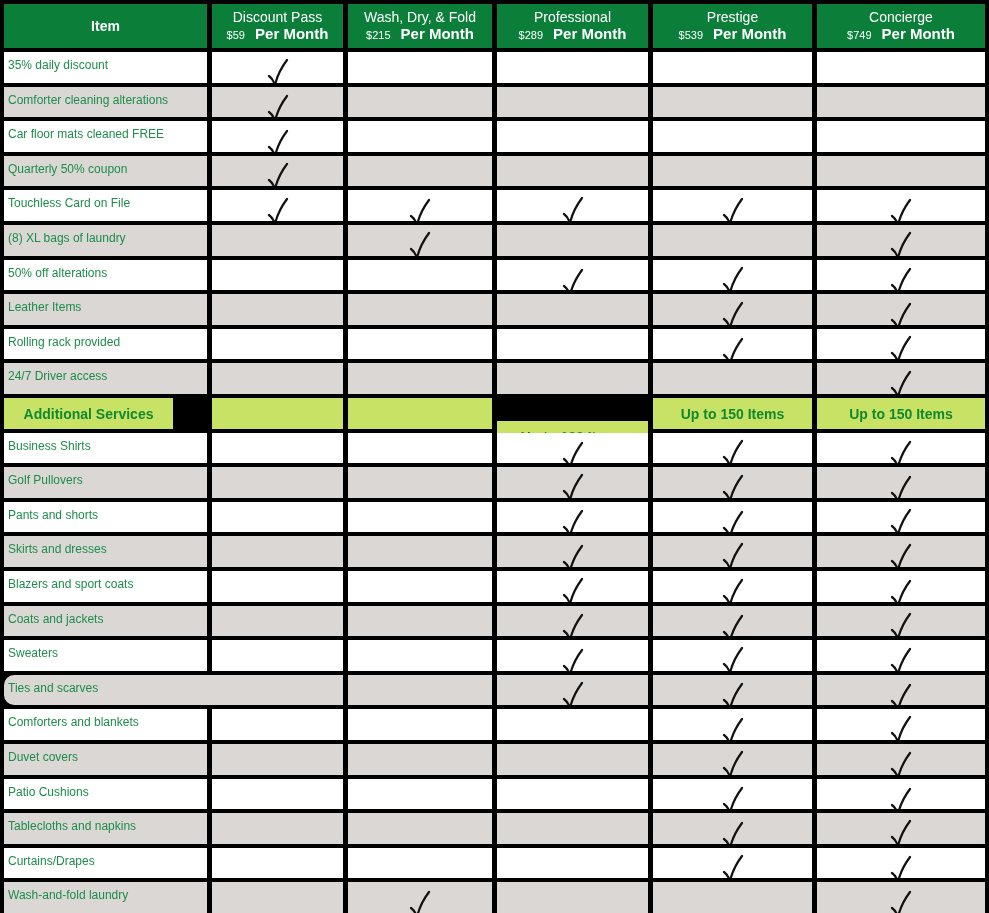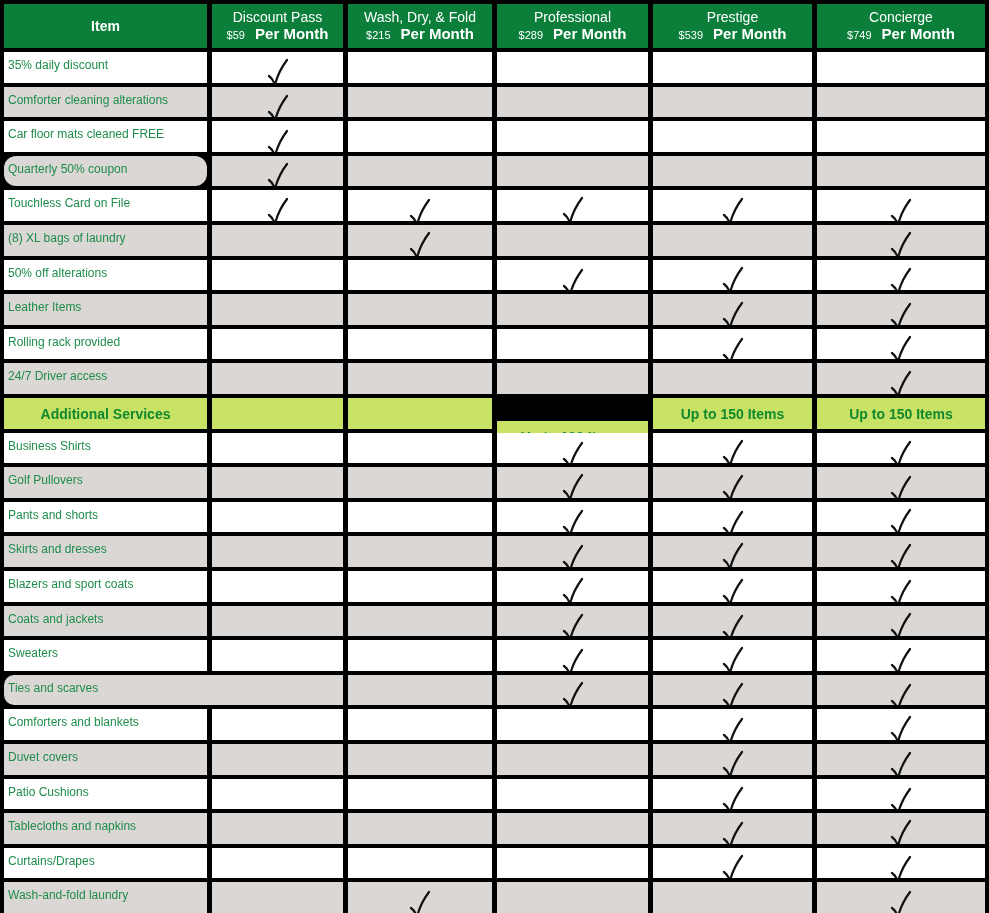--- a/index.html
+++ b/index.html
@@ -73,21 +73,21 @@
     </div>
     <div class="cell chk w" style="left: 212px; width: 131px; top: 121px; height: 31px;">
       <svg viewBox="0 0 24 30" style="top:8px">
         <path d="M3 18 Q7 21 9 27 Q12 14 21 2" fill="none" stroke="#111" stroke-width="2.2" stroke-linecap="round" stroke-linejoin="round"></path>
       </svg>
     </div>
     <div class="cell chk w" style="left: 348px; width: 144px; top: 121px; height: 31px;"></div>
     <div class="cell chk w" style="left: 497px; width: 151px; top: 121px; height: 31px;"></div>
     <div class="cell chk w" style="left: 653px; width: 159px; top: 121px; height: 31px;"></div>
     <div class="cell chk w" style="left: 817px; width: 168px; top: 121px; height: 31px;"></div>
-    <div class="cell lbl g" style="left: 4px; width: 203px; top: 156px; height: 30px; border-radius: 12px;">
+    <div class="cell lbl g" style="left: 4px; width: 203px; top: 156px; height: 30px;">
       <span>Quarterly 50% coupon</span>
     </div>
     <div class="cell chk g" style="left: 212px; width: 131px; top: 156px; height: 30px;">
       <svg viewBox="0 0 24 30" style="top:6px">
         <path d="M3 18 Q7 21 9 27 Q12 14 21 2" fill="none" stroke="#111" stroke-width="2.2" stroke-linecap="round" stroke-linejoin="round"></path>
       </svg>
     </div>
     <div class="cell chk g" style="left: 348px; width: 144px; top: 156px; height: 30px;"></div>
     <div class="cell chk g" style="left: 497px; width: 151px; top: 156px; height: 30px;"></div>
     <div class="cell chk g" style="left: 653px; width: 159px; top: 156px; height: 30px;"></div>
@@ -193,21 +193,21 @@
     </div>
     <div class="cell chk g" style="left: 212px; width: 131px; top: 363px; height: 31px;"></div>
     <div class="cell chk g" style="left: 348px; width: 144px; top: 363px; height: 31px;"></div>
     <div class="cell chk g" style="left: 497px; width: 151px; top: 363px; height: 31px;"></div>
     <div class="cell chk g" style="left: 653px; width: 159px; top: 363px; height: 31px;"></div>
     <div class="cell chk g" style="left: 817px; width: 168px; top: 363px; height: 31px;">
       <svg viewBox="0 0 24 30" style="top:7px">
         <path d="M3 18 Q7 21 9 27 Q12 14 21 2" fill="none" stroke="#111" stroke-width="2.2" stroke-linecap="round" stroke-linejoin="round"></path>
       </svg>
     </div>
-    <div class="cell sec" style="left: 4px; width: 203px; top: 398px; height: 31px;">
+    <div class="cell sec" style="left: 4px; width: 169px; top: 398px; height: 31px;">
       <span>Additional Services</span>
     </div>
     <div class="cell sec" style="left: 212px; width: 131px; top: 398px; height: 31px;">
       <span></span>
     </div>
     <div class="cell sec" style="left: 348px; width: 144px; top: 398px; height: 31px;">
       <span></span>
     </div>
     <div class="cell sec" style="left: 497px; width: 151px; top: 398px; height: 31px; margin-top: 23px;">
       <span>Up to 100 Items</span>

